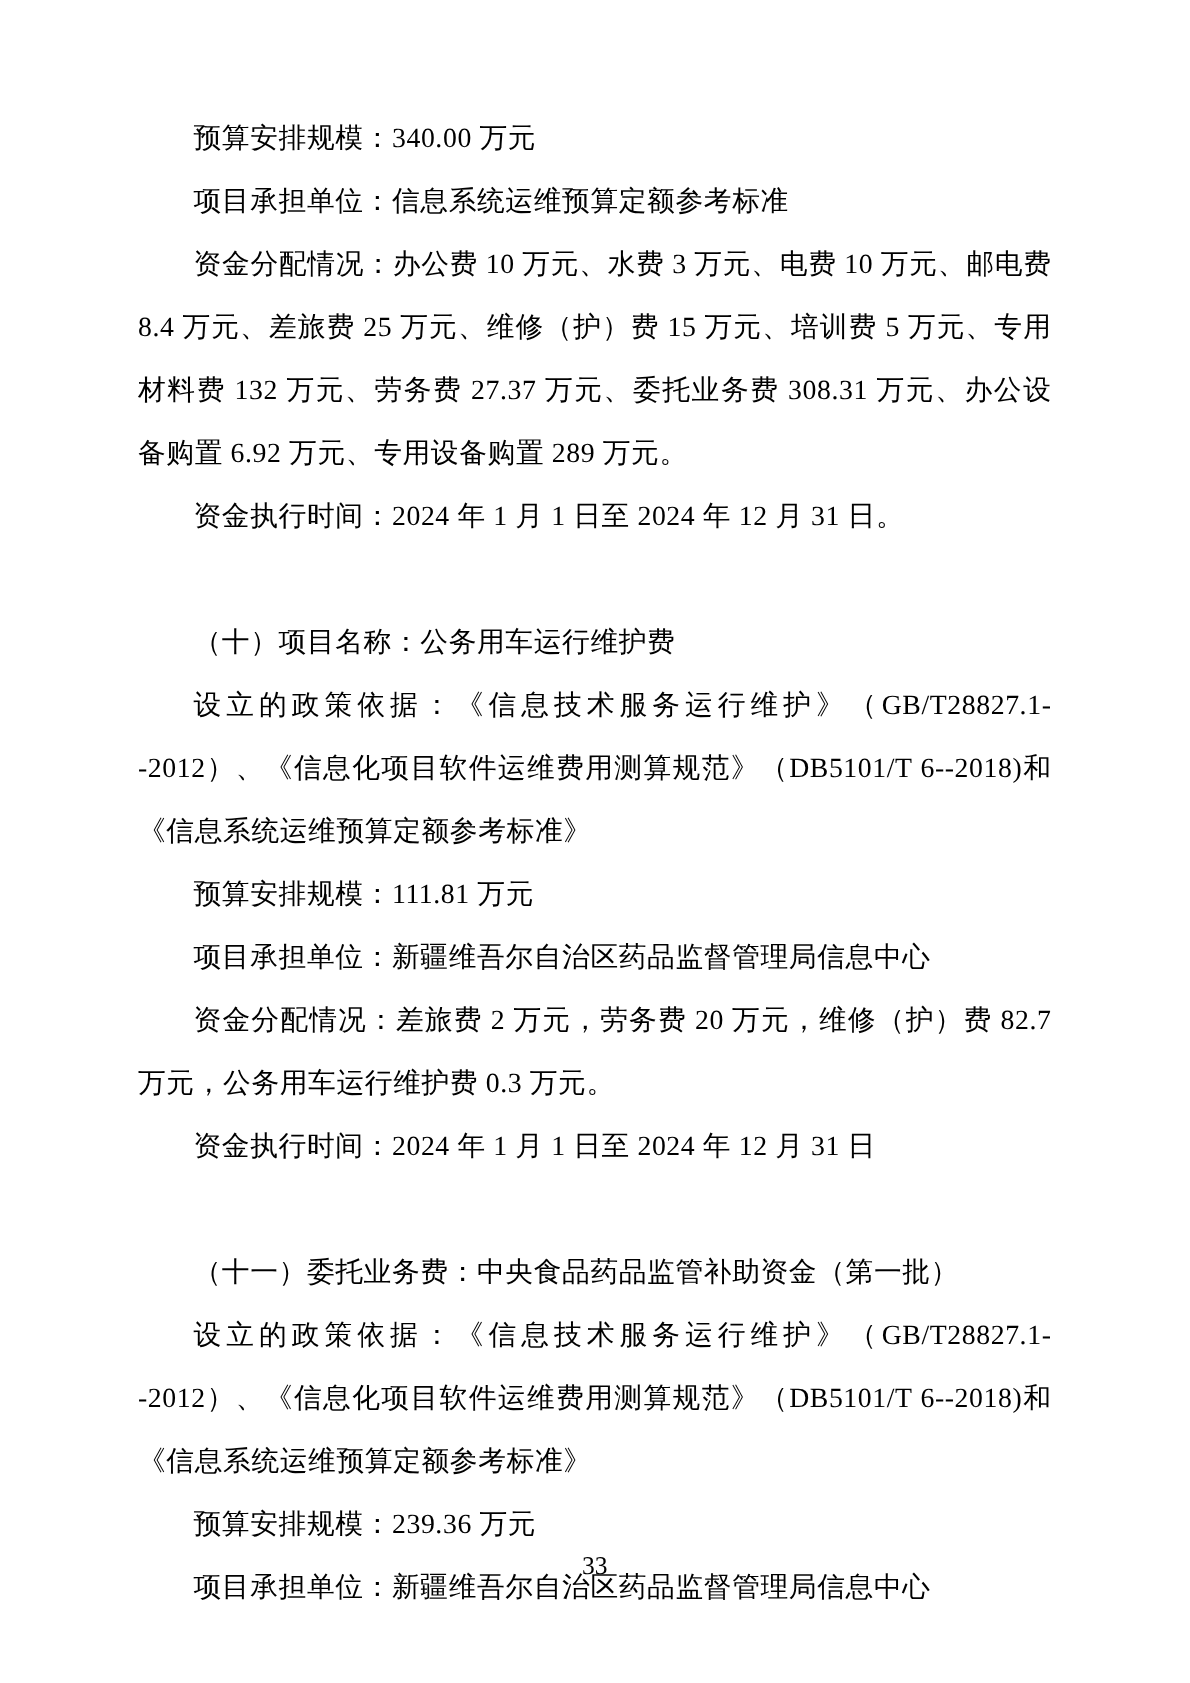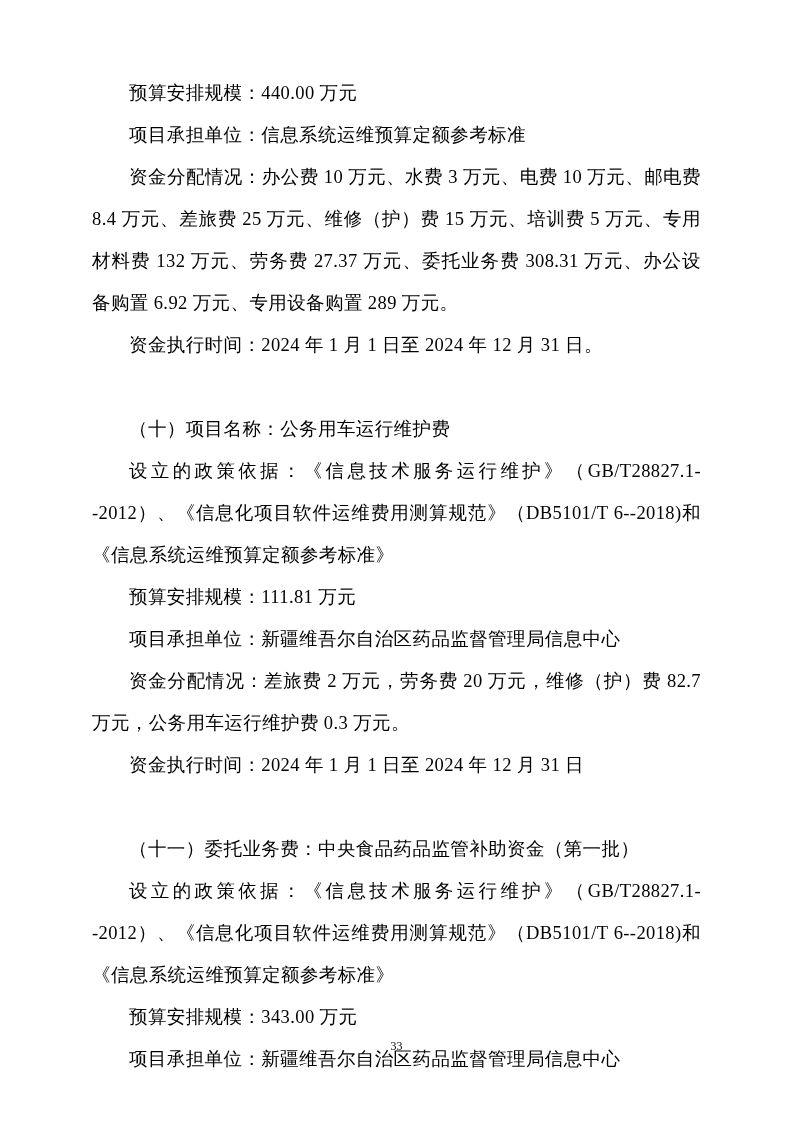--- a/index.html
+++ b/index.html
@@ -36,50 +36,50 @@
   }
   .spacer-line {
     height: 42px;
   }
   .page-number {
     position: absolute;
     left: 0;
     right: 0;
     bottom: 68px;
     text-align: center;
-    font-size: 12px;
+    font-size: 17px;
     font-family: "Liberation Serif", "DejaVu Serif", serif;
   }
   .section-title {
     font-weight: normal;
   }
 </style>
 </head>
 <body>
 
 <div class="page">
   <div class="doc-body">
 
-    <p class="para">预算安排规模：440.00 万元</p>
+    <p class="para">预算安排规模：340.00 万元</p>
     <p class="para">项目承担单位：信息系统运维预算定额参考标准</p>
     <p class="para">资金分配情况：办公费 10 万元、水费 3 万元、电费 10 万元、邮电费 8.4 万元、差旅费 25 万元、维修（护）费 15 万元、培训费 5 万元、专用材料费 132 万元、劳务费 27.37 万元、委托业务费 308.31 万元、办公设备购置 6.92 万元、专用设备购置 289 万元。</p>
     <p class="para">资金执行时间：2024 年 1 月 1 日至 2024 年 12 月 31 日。</p>
 
     <div class="spacer-line"></div>
 
     <p class="para section-title">（十）项目名称：公务用车运行维护费</p>
     <p class="para">设立的政策依据：《信息技术服务运行维护》（GB/T28827.1--2012）、《信息化项目软件运维费用测算规范》（DB5101/T 6--2018)和《信息系统运维预算定额参考标准》</p>
     <p class="para">预算安排规模：111.81 万元</p>
     <p class="para">项目承担单位：新疆维吾尔自治区药品监督管理局信息中心</p>
     <p class="para">资金分配情况：差旅费 2 万元，劳务费 20 万元，维修（护）费 82.7 万元，公务用车运行维护费 0.3 万元。</p>
     <p class="para">资金执行时间：2024 年 1 月 1 日至 2024 年 12 月 31 日</p>
 
     <div class="spacer-line"></div>
 
     <p class="para section-title">（十一）委托业务费：中央食品药品监管补助资金（第一批）</p>
     <p class="para">设立的政策依据：《信息技术服务运行维护》（GB/T28827.1--2012）、《信息化项目软件运维费用测算规范》（DB5101/T 6--2018)和《信息系统运维预算定额参考标准》</p>
-    <p class="para">预算安排规模：343.00 万元</p>
+    <p class="para">预算安排规模：239.36 万元</p>
     <p class="para">项目承担单位：新疆维吾尔自治区药品监督管理局信息中心</p>
 
   </div>
 
   <div class="page-number">33</div>
 </div>
 
 </body></html>

